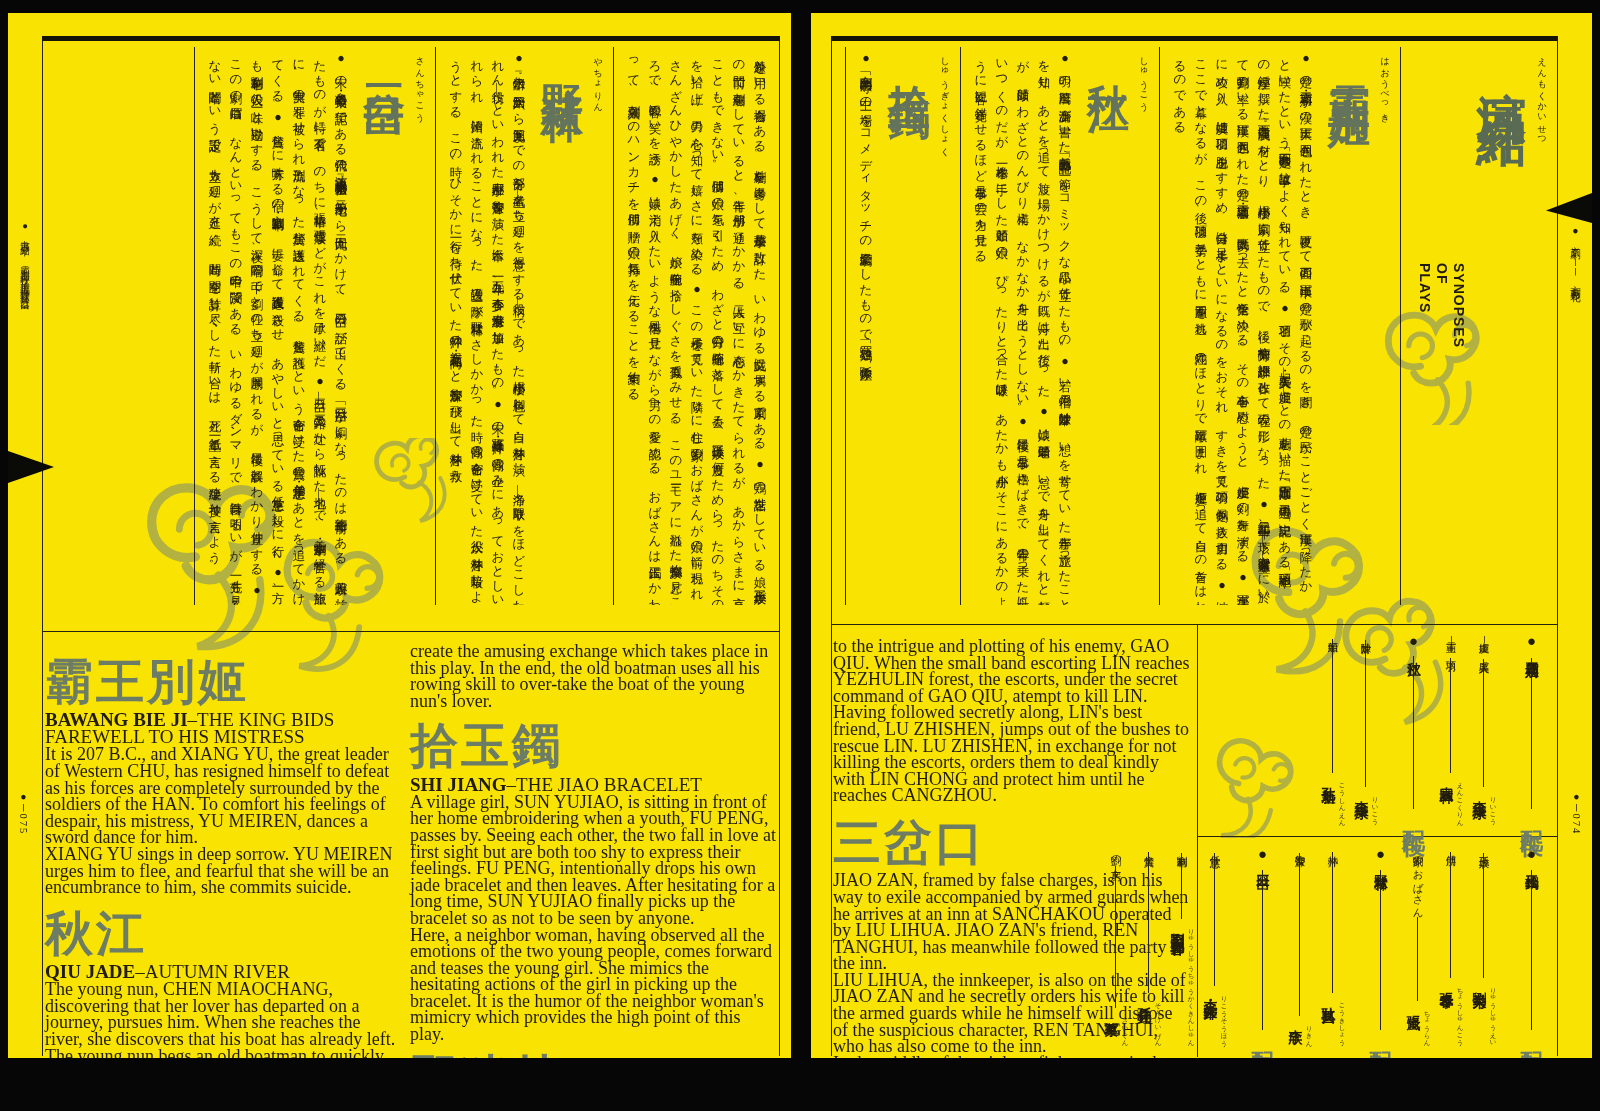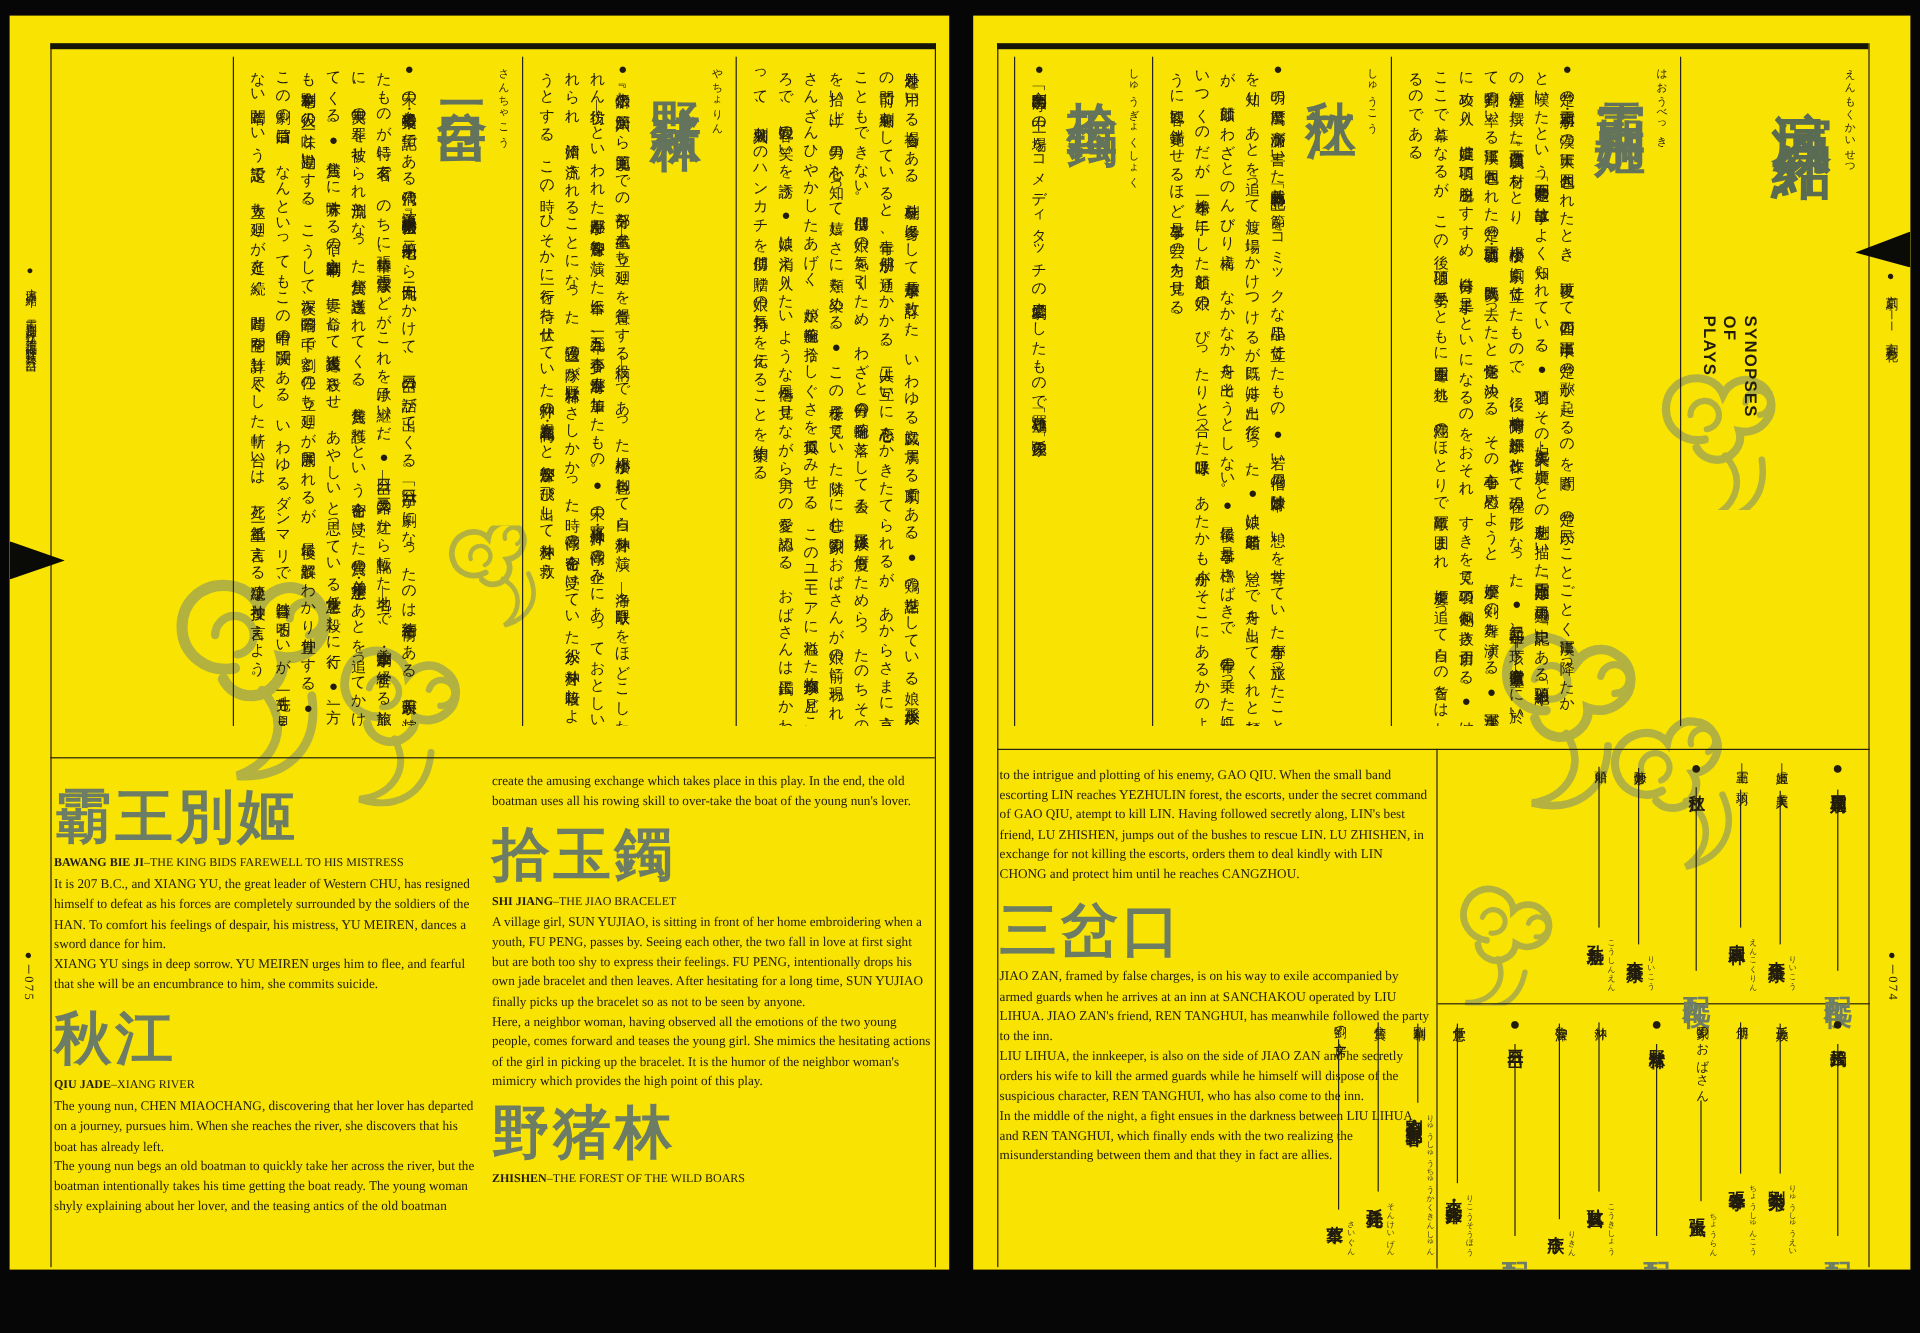--- a/index.html
+++ b/index.html
@@ -16,23 +16,23 @@
   .jp-article{border-left:1px solid #26220f;padding:4px 9px 0 9px;height:100%;}
   .jp-kana{font-size:9px;letter-spacing:1px;margin-left:2px;color:#211c0d;}
   .jp-title{font-size:42px;font-weight:bold;color:#64745c;letter-spacing:8px;margin:0 8px 0 12px;line-height:1;}
   .jp-main-title{font-size:50px;font-weight:bold;color:#5a6b54;letter-spacing:10px;margin:0 8px 0 10px;line-height:1;}
   .jp-body{font-size:12.5px;line-height:21px;letter-spacing:0.9px;margin:0;}
   .synopses{writing-mode:vertical-rl;font-family:"Liberation Sans",sans-serif;font-weight:bold;
             font-size:14px;line-height:17px;letter-spacing:1px;white-space:pre-line;padding-top:212px;margin-left:6px;}
   
   .en-col{position:absolute;z-index:4;}
   .en-hanzi{font-size:48px;font-weight:bold;color:#6d7c64;letter-spacing:3px;line-height:1.05;margin:10px 0 4px 0;}
-  .en-head{font-size:10px;line-height:17px;margin:2px 0 1px 0;}
+  .en-head{font-size:19px;line-height:17px;margin:2px 0 1px 0;}
   .en-head .hn{font-weight:bold;}
-  .en-body{font-size:11px;line-height:16.6px;white-space:pre-line;margin:1px 0 0 0;}
+  .en-body{font-size:18px;line-height:16.6px;white-space:pre-line;margin:1px 0 0 0;}
   
   #cast-area{position:absolute;left:386px;top:611px;width:360px;height:433px;border-left:1px solid #26220f;z-index:4;}
   .cast-row{display:flex;flex-direction:row;justify-content:flex-end;align-items:flex-start;padding:10px 6px 4px 2px;}
   #cast-row-1{height:198px;border-bottom:1px solid #26220f;}
   #cast-row-2{height:208px;}
   .cast-entry{display:flex;flex-direction:column;align-items:center;height:188px;margin:0 3px;}
   #cast-row-2 .cast-entry{height:196px;}
   .cast-role{writing-mode:vertical-rl;font-size:10.5px;letter-spacing:1px;}
   .cast-line{flex:1 1 auto;width:1px;min-height:8px;background:#26220f;margin:3px 0;}
   .cast-actor-wrap{display:flex;flex-direction:row-reverse;align-items:flex-start;}
@@ -98,21 +98,21 @@
         <p class="jp-body">●宋の名将・楊業の伝記である清代の演義小説『楊家将全伝』の第二十七回から二十九回にかけて、三岔口の話が出てくる。「三岔口」が劇になったのは約百年前である。蓋叫天が演じたものが特に有名で、のちに張椿華、張雲渓などがこれを承け継いだ。●三岔口―三叉路の辻から転訛した地名―で、義士・劉華が経営する旅籠に、無実の罪を被せられ流刑となった焦賛が護送されてくる。焦賛を護れという密命を受けた焦賛の弟・任堂恵があとを追ってかけてくる。●焦賛らに味方する宿の主・劉利華は、妻に命じて護送役人を殺させ、あやしいと思っている任堂恵を殺しに行く。●一方、任堂恵も劉利華を役人の一味と勘違いする。こうして深夜、暗闇の中で劉と任の立ち廻りが展開されるが、最後に誤解とわかり仲直りする。●この劇の白眉は、なんといってもこの暗中の決闘である。いわゆるダンマリで、舞台は明るいが、一寸先も見えない暗闇という設定で、大立ち廻りが延々と続く。時間と空間を計算し尽くした斬り合いは、死と紙一重と言える凄絶な神技と言えよう。</p>
       </section>
     </div>
 
     <div class="en-col" style="left:37px;top:628px;width:356px;">
       <div class="en-hanzi" style="margin-top:16px;">霸王別姬</div>
       <div class="en-head"><span class="hn">BAWANG BIE JI</span><span>–THE KING BIDS FAREWELL TO HIS MISTRESS</span></div>
       <p class="en-body">It is 207 B.C., and XIANG YU, the great leader of Western CHU, has resigned himself to defeat as his forces are completely surrounded by the soldiers of the HAN. To comfort his feelings of despair, his mistress, YU MEIREN, dances a sword dance for him.
 XIANG YU sings in deep sorrow. YU MEIREN urges him to flee, and fearful that she will be an encumbrance to him, she commits suicide.</p>
       <div class="en-hanzi" style="margin-top:13px;">秋江</div>
-      <div class="en-head"><span class="hn">QIU JADE</span><span>–XIANG RIVER</span></div>
+      <div class="en-head"><span class="hn">QIU JADE</span><span>–AUTUMN RIVER</span></div>
       <p class="en-body">The young nun, CHEN MIAOCHANG, discovering that her lover has departed on a journey, pursues him. When she reaches the river, she discovers that his boat has already left.
 The young nun begs an old boatman to quickly take her across the river, but the boatman intentionally takes his time getting the boat ready. The young woman shyly explaining about her lover, and the teasing antics of the old boatman</p>
     </div>
 
     <div class="en-col" style="left:402px;top:628px;width:366px;">
       <p class="en-body" style="margin-top:2px;">create the amusing exchange which takes place in this play. In the end, the old boatman uses all his rowing skill to over-take the boat of the young nun's lover.</p>
       <div class="en-hanzi" style="margin-top:12px;">拾玉鐲</div>
       <div class="en-head"><span class="hn">SHI JIANG</span><span>–THE JIAO BRACELET</span></div>
       <p class="en-body">A village girl, SUN YUJIAO, is sitting in front of her home embroidering when a youth, FU PENG, passes by. Seeing each other, the two fall in love at first sight but are both too shy to express their feelings. FU PENG, intentionally drops his own jade bracelet and then leaves. After hesitating for a long time, SUN YUJIAO finally picks up the bracelet so as not to be seen by anyone.
 Here, a neighbor woman, having observed all the emotions of the two young people, comes forward and teases the young girl. She mimics the hesitating actions of the girl in picking up the bracelet. It is the humor of the neighbor woman's mimicry which provides the high point of this play.</p>

